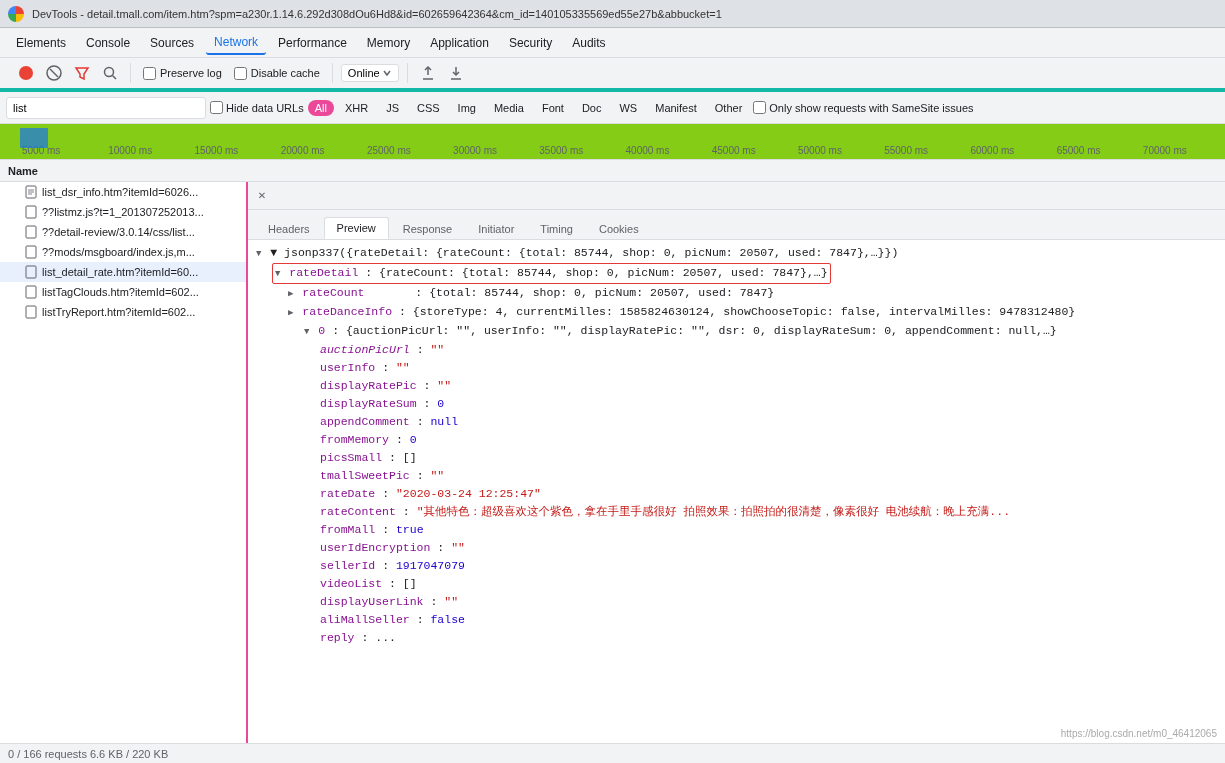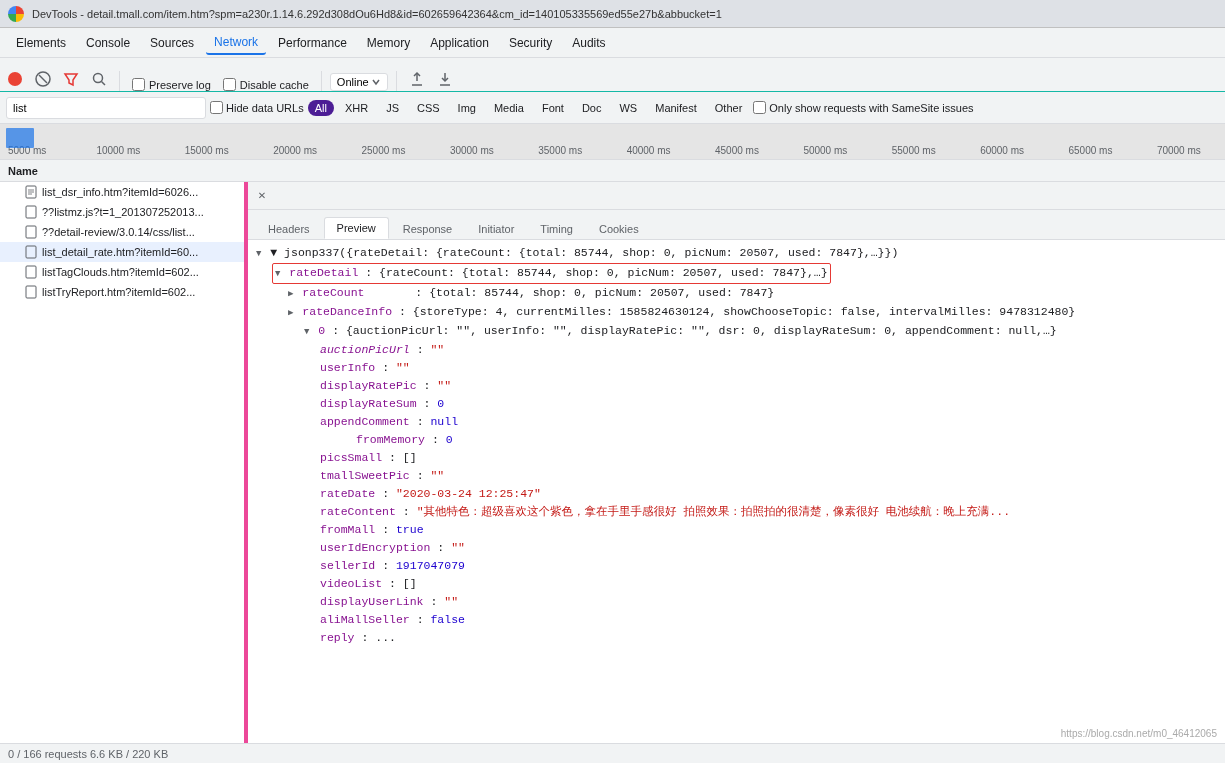--- a/index.html
+++ b/index.html
@@ -50,24 +50,24 @@
       border-bottom: 2px solid #1a73e8;
       color: #1a73e8;
       text-align: center;
     }
     
     
     #toolbar {
       background: #f1f3f4;
       height: 34px;
       display: flex;
-      align-items: flex-end;
-      padding: 0 3px;
+      align-items: center;
+      padding: 0 14px;
       gap: 4px;
-      border-bottom: 1px solid #14b8a6;
+      border-bottom: 4px solid #14b8a6;
     }
     .toolbar-btn {
       width: 24px; height: 24px;
       display: flex; align-items: center; justify-content: center;
       cursor: pointer;
       border-radius: 3px;
       color: #5f6368;
     }
     .checkbox-label {
       display: flex; align-items: center; gap: 4px;
@@ -111,61 +111,61 @@
       white-space: nowrap;
     }
     .type-btn {
       padding: 2px 7px;
       font-size: 11px;
       cursor: pointer;
       border-radius: 10px;
       color: #202124;
     }
     .type-btn.active {
-      background: #4c1d95;
+      background: #ec4899;
       color: #fff;
     }
     .online-select {
       display: flex; align-items: center; gap: 2px;
       padding: 2px 6px;
       border: 1px solid #dadce0;
       border-radius: 3px;
       font-size: 11px;
       background: #fff;
       cursor: pointer;
     }
     
     
     #timeline {
       height: 36px;
-      background: #e5e5e5;
+      background: #84cc16;
       border-bottom: 1px solid #dadce0;
       display: flex;
       align-items: center;
-      padding: 0 6px;
+      padding: 0 20px;
       overflow: hidden;
       position: relative;
     }
     .timeline-label {
       font-size: 10px;
       color: #5f6368;
       white-space: nowrap;
       min-width: 60px;
     }
     
     
     #main {
       display: flex;
       height: calc(763px - 28px - 30px - 34px - 32px - 36px - 20px);
     }
     
     
     #sidebar {
       width: 248px;
-      border-right: 4px solid #ec4899;
+      border-right: 2px solid #ec4899;
       overflow-y: auto;
       background: #fff;
     }
     .sidebar-item {
       padding: 3px 8px 3px 24px;
       font-size: 11px;
       color: #202124;
       cursor: pointer;
       white-space: nowrap;
       overflow: hidden;
@@ -421,20 +421,26 @@
         <rect x="2" y="1" width="10" height="12" rx="1" fill="none" stroke="#5f6368" stroke-width="1"></rect>
       </svg>
       <span>??listmz.js?t=1_201307252013...</span>
     </div>
     <div class="sidebar-item">
       <svg width="14" height="14" viewBox="0 0 14 14">
         <rect x="2" y="1" width="10" height="12" rx="1" fill="none" stroke="#5f6368" stroke-width="1"></rect>
       </svg>
       <span>??detail-review/3.0.14/css/list...</span>
     </div>
+    <div class="sidebar-item">
+      <svg width="14" height="14" viewBox="0 0 14 14">
+        <rect x="2" y="1" width="10" height="12" rx="1" fill="none" stroke="#5f6368" stroke-width="1"></rect>
+      </svg>
+      <span>??mods/msgboard/index.js,m...</span>
+    </div>
     <div class="sidebar-item" style="background:#e8f0fe;">
       <svg width="14" height="14" viewBox="0 0 14 14">
         <rect x="2" y="1" width="10" height="12" rx="1" fill="none" stroke="#5f6368" stroke-width="1"></rect>
       </svg>
       <span>list_detail_rate.htm?itemId=60...</span>
     </div>
     <div class="sidebar-item">
       <svg width="14" height="14" viewBox="0 0 14 14">
         <rect x="2" y="1" width="10" height="12" rx="1" fill="none" stroke="#5f6368" stroke-width="1"></rect>
       </svg>
@@ -523,21 +529,21 @@
         <span style="color:#1c00cf;">0</span>
       </div>
 
       <div class="json-line-block" style="padding-left:64px;">
         <span style="color:#881391;">appendComment</span>
         <span style="color:#202124;">: </span>
         <span style="color:#1c00cf;">null</span>
       </div>
 
       <div class="json-line-block" style="padding-left:64px;">
-        <span style="color:#881391;margin-left:36px;">fromMemory</span>
+        <span style="color:#881391;">fromMemory</span>
         <span style="color:#202124;">: </span>
         <span style="color:#1c00cf;">0</span>
       </div>
 
       <div class="json-line-block" style="padding-left:64px;">
         <span style="color:#881391;">picsSmall</span>
         <span style="color:#202124;">: []</span>
       </div>
 
       <div class="json-line-block" style="padding-left:64px;">

